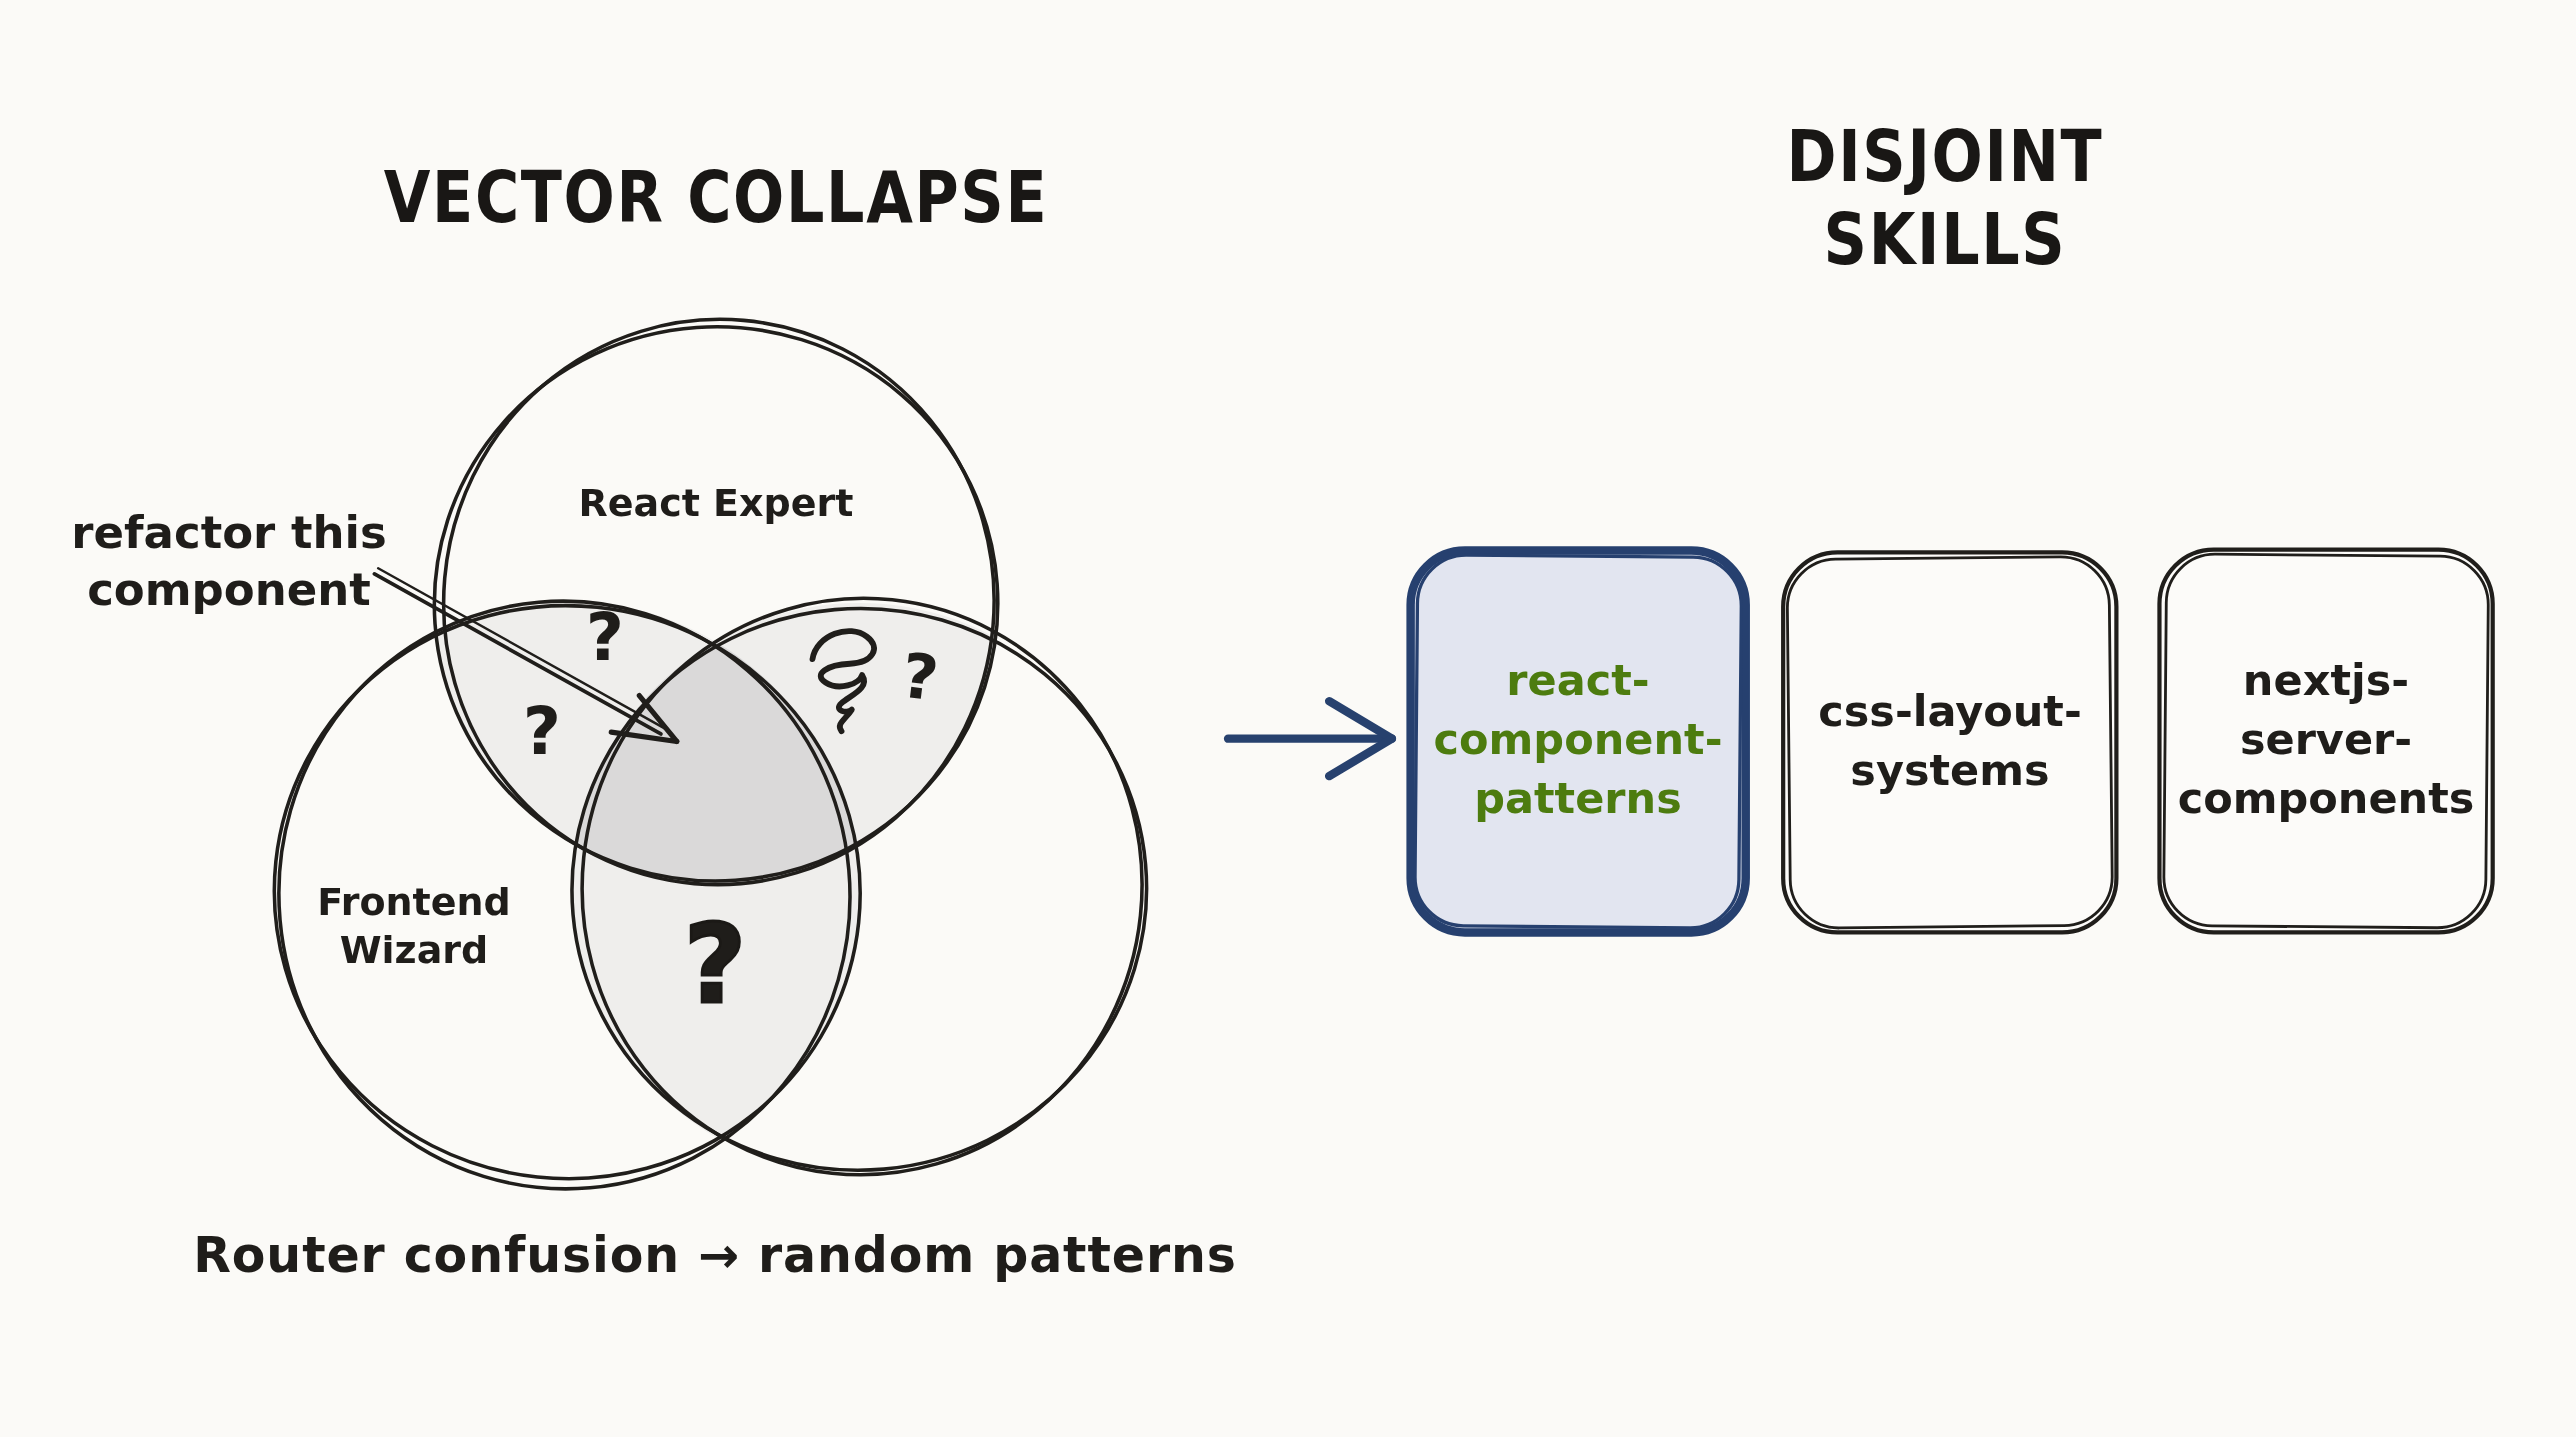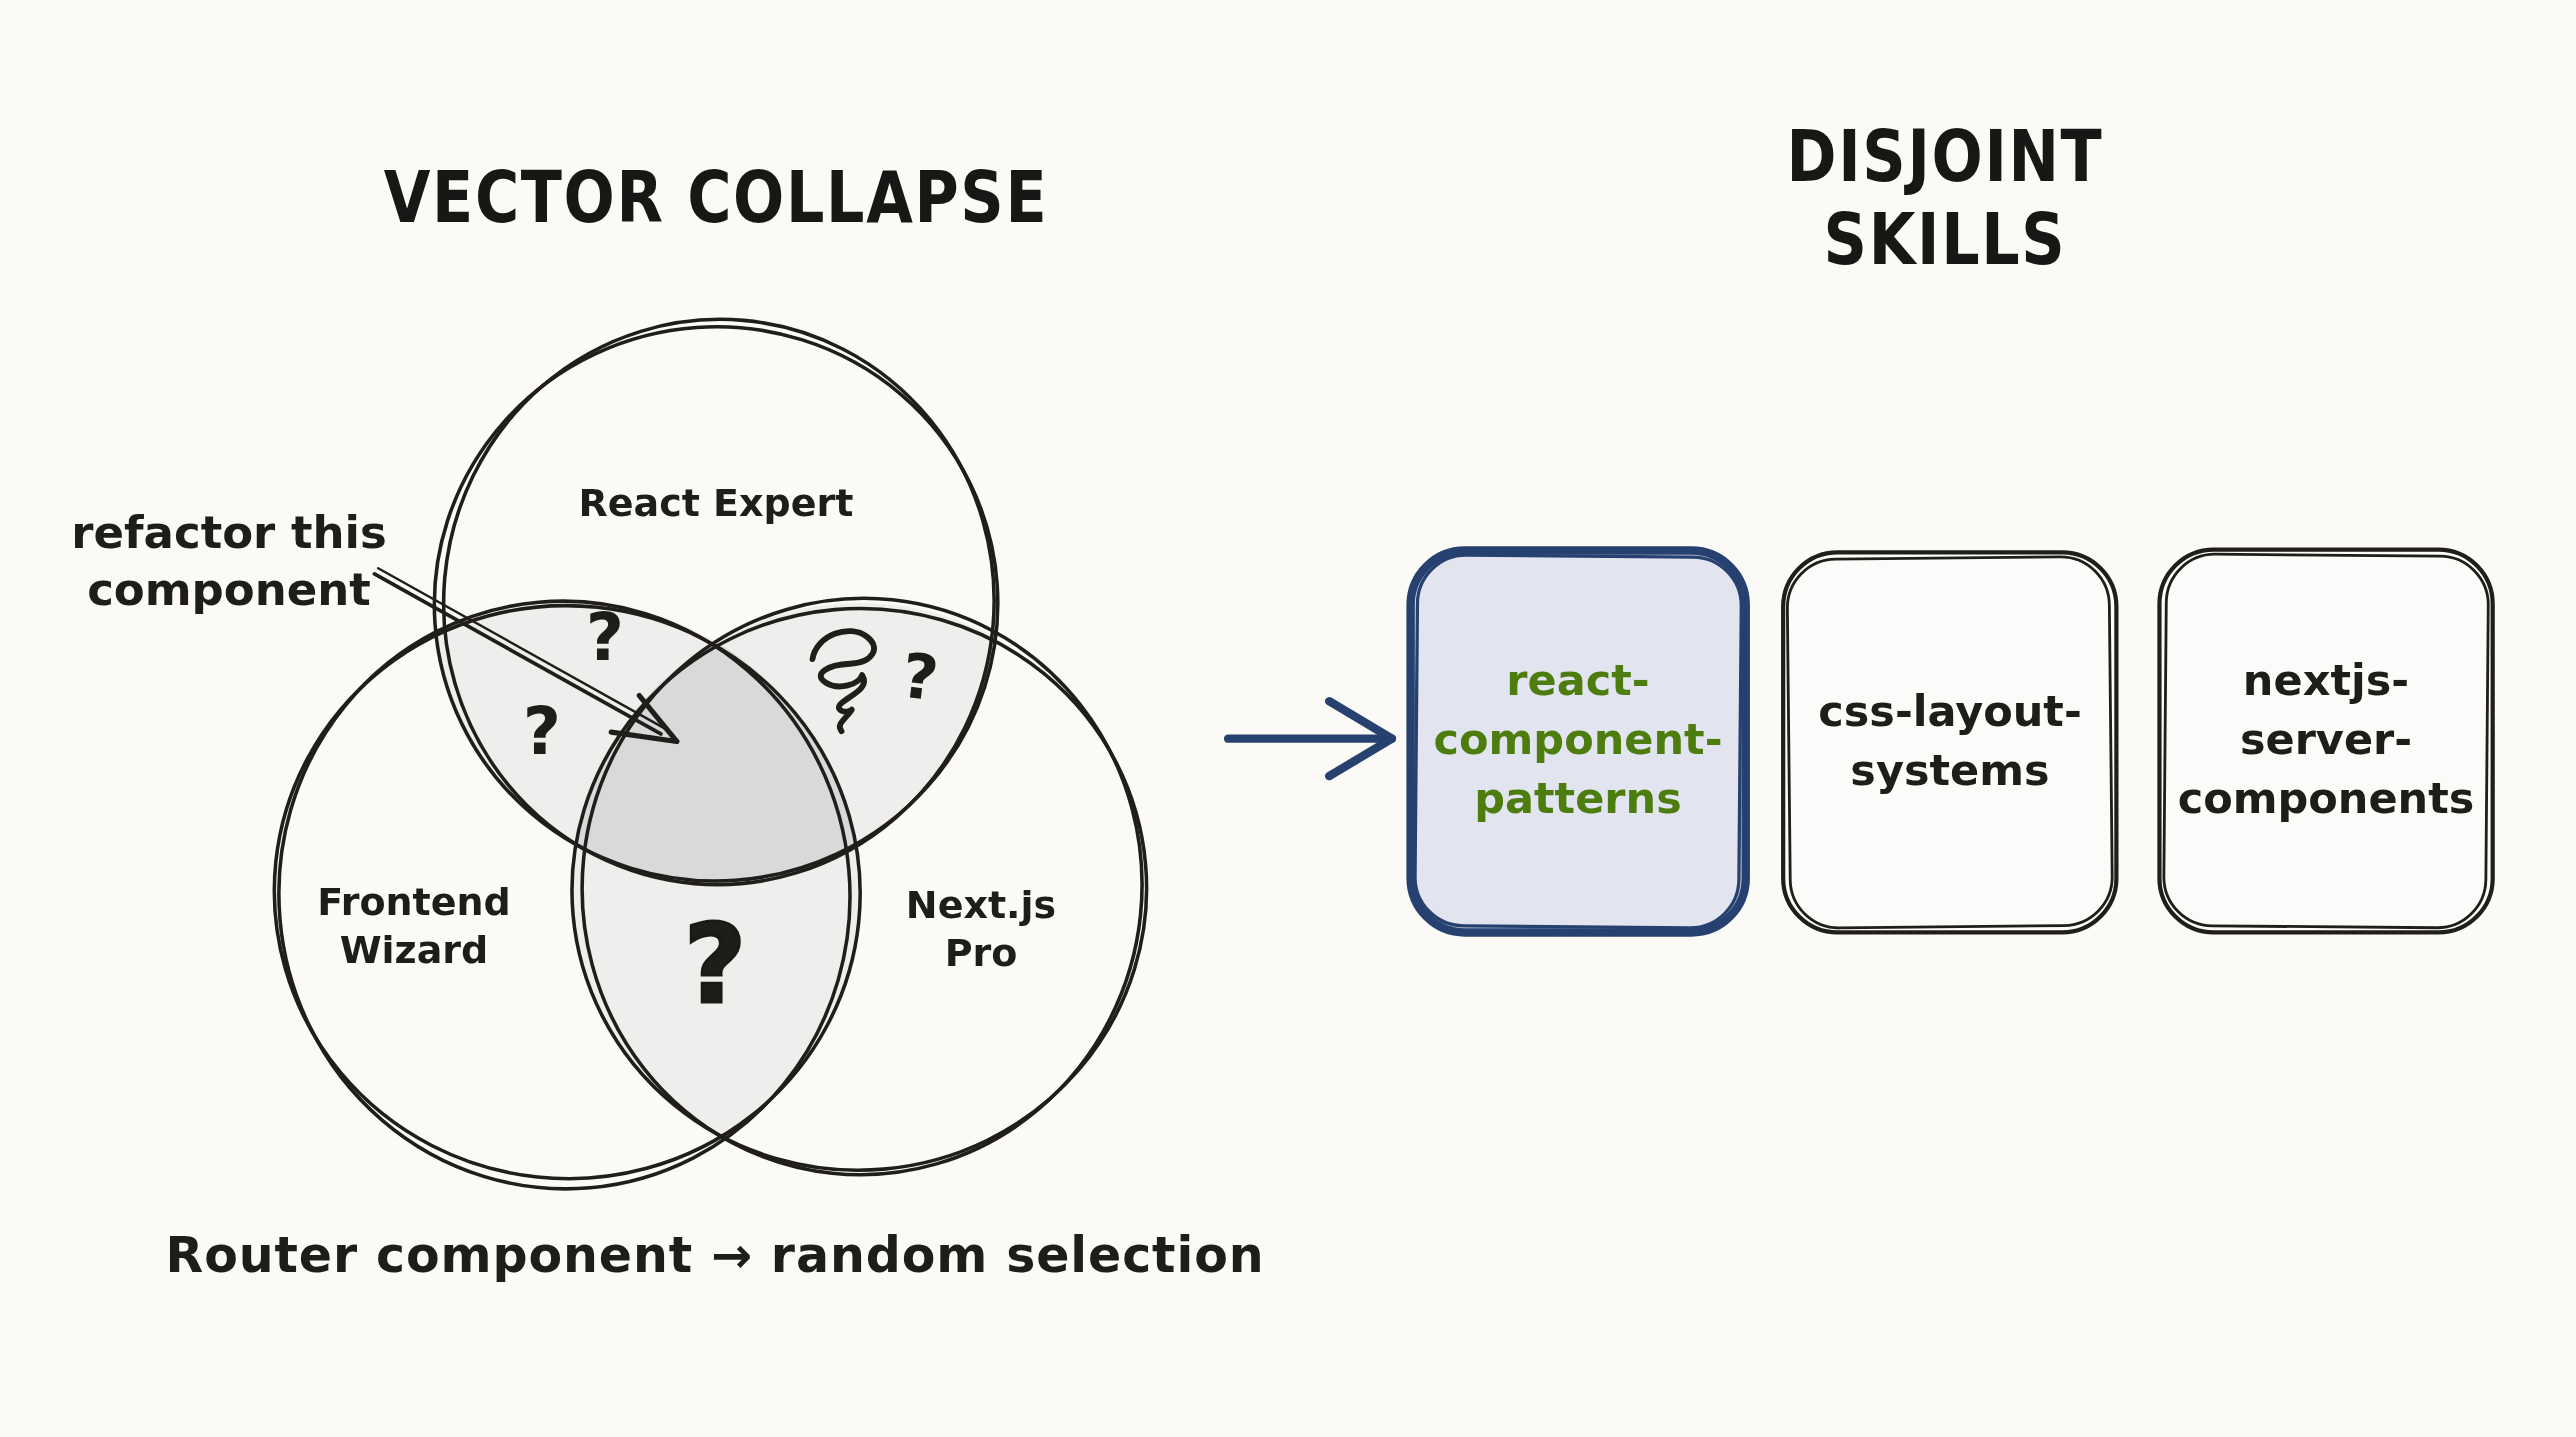--- a/index.html
+++ b/index.html
@@ -151,32 +151,30 @@
   <div class="txt title" style="left:1945px; top:198px;">DISJOINT SKILLS</div>
 
   <div class="txt annotation" style="left:229px; top:562px;">refactor this
 component</div>
 
   <div class="txt venn-label" style="left:716px; top:504px;">React Expert</div>
 
   <div class="txt venn-label" style="left:414px; top:926px;">Frontend
 Wizard</div>
 
-  <div class="txt venn-label" style="left:981px; top:929px;">Next.js
-Pro</div>
 
   <div class="txt qmark" style="left:605px; top:637px;">?</div>
 
   <div class="txt qmark" style="left:542px; top:731px;">?</div>
 
   <div class="txt qmark" style="left:920px; top:677px; transform:translate(-50%,-50%) rotate(7deg); font-size:62px;">?</div>
 
   <div class="txt qmark-big" style="left:715px; top:964px;">?</div>
 
-  <div class="txt caption" style="left:715px; top:1255px;">Router component → random selection</div>
+  <div class="txt caption" style="left:715px; top:1255px;">Router confusion → random patterns</div>
 
 
   <div class="txt card-label card-label-navy" style="left:1578px; top:739px;">react-
 component-
 patterns</div>
 
   <div class="txt card-label" style="left:1950px; top:741px;">css-layout-
 systems</div>
 
   <div class="txt card-label" style="left:2326px; top:739px;">nextjs-

